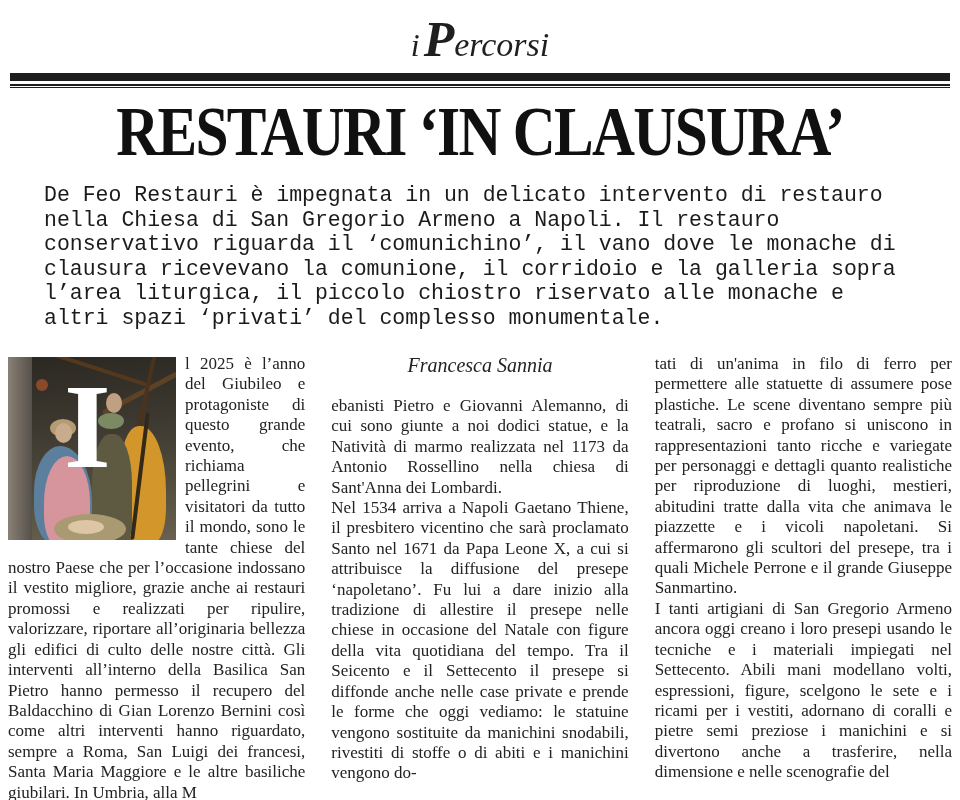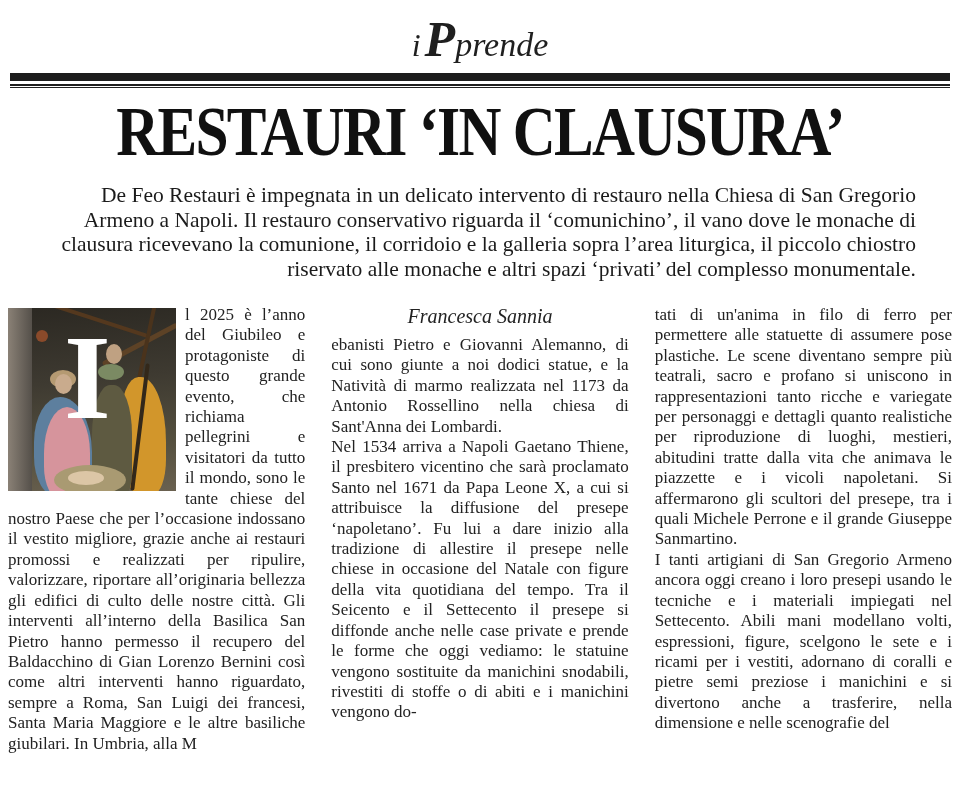--- a/index.html
+++ b/index.html
@@ -15,29 +15,29 @@
   .m-rest{font-style:italic;font-size:34px;line-height:58px;}
   .rule-thick{height:8px;background:#1d1d1d;margin:5px 10px 0;}
   .rule-thin{height:4px;margin:3px 10px 0;box-sizing:border-box;
     border-top:2px solid #1d1d1d;border-bottom:1px solid #1d1d1d;}
   
   .headline{margin-top:16px;text-align:center;color:#101010;}
   .hl-line{display:block;font-size:70px;line-height:55px;font-weight:bold;
     letter-spacing:-2px;white-space:nowrap;}
   .hl-line>span{display:inline-block;transform:scaleX(0.85);transform-origin:center;}
   
-  .standfirst{margin:24px 44px 0;text-align:right;
-    font-size:21.5px;line-height:24.5px;color:#1b1b1b;}
+  .standfirst{margin:24px 44px 0;text-align:left;
+    font-size:21.5px;line-height:24.5px;color:#1b1b1b;font-family:Liberation Mono, monospace;}
   
   .columns{display:flex;gap:26px;padding:0 8px;margin-top:24px;}
   .col{flex:1;min-width:0;text-align:justify;font-size:17px;line-height:20.4px;
     color:#222;hyphens:auto;-webkit-hyphens:auto;}
   .col p{margin:0;}
   .byline{text-align:center;font-style:italic;font-size:20px;line-height:22px;
-    margin-bottom:8px;text-align-last:center;}
+    margin-bottom:20px;text-align-last:center;}
   
   .photo{float:left;width:168px;height:183px;margin:3px 9px 2px 0;
     position:relative;overflow:hidden;background:#3e3a31;}
   .ph{position:absolute;}
   .ph-bg{inset:0;background:linear-gradient(175deg,#2b2822 0%,#3e3a31 40%,#55503f 75%,#6a6150 100%);}
   .ph-stone{left:0;top:0;width:24px;height:100%;background:linear-gradient(90deg,#8a8176,#55504a);}
   .ph-branch1{top:10px;left:38px;width:104px;height:4px;background:#54381e;transform:rotate(18deg);border-radius:2px;}
   .ph-branch2{top:34px;right:-6px;width:84px;height:5px;background:#5d4226;transform:rotate(-28deg);border-radius:3px;}
   .ph-branch3{right:28px;top:-4px;width:4px;height:84px;background:#4a331c;transform:rotate(12deg);border-radius:2px;}
   .ph-cluster{top:22px;left:28px;width:12px;height:12px;background:#8a4a2a;border-radius:50%;}
@@ -56,21 +56,21 @@
     font-weight:bold;font-size:120px;line-height:1;
     font-family:"Liberation Serif", serif;}
 </style>
 </head>
 <body>
 
 <div class="page">
 
   <header class="masthead">
     <span class="m-prefix">i</span>
-    <span class="m-initial">P</span><span class="m-rest">prende</span>
+    <span class="m-initial">P</span><span class="m-rest">ercorsi</span>
   </header>
 
   <div class="rule-thick"></div>
   <div class="rule-thin"></div>
 
   <h1 class="headline" style="margin:16px 9px 0;">
     <span class="hl-line"><span>RESTAURI ‘IN CLAUSURA’</span></span>
   </h1>
 
   <p class="standfirst">De Feo Restauri è impegnata in un delicato intervento di restauro nella Chiesa di San Gregorio Armeno a Napoli. Il restauro conservativo riguarda il ‘comunichino’, il vano dove le monache di clausura ricevevano la comunione, il corridoio e la galleria sopra l’area liturgica, il piccolo chiostro riservato alle monache e altri spazi ‘privati’ del complesso monumentale.</p>

